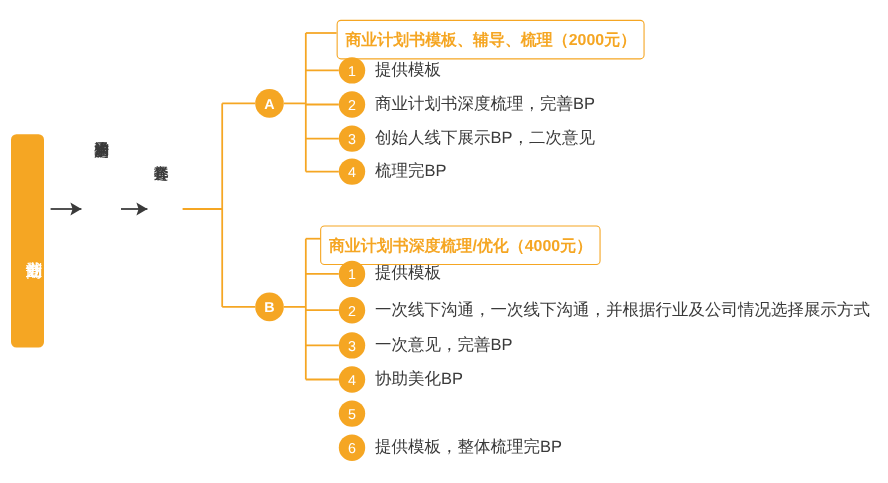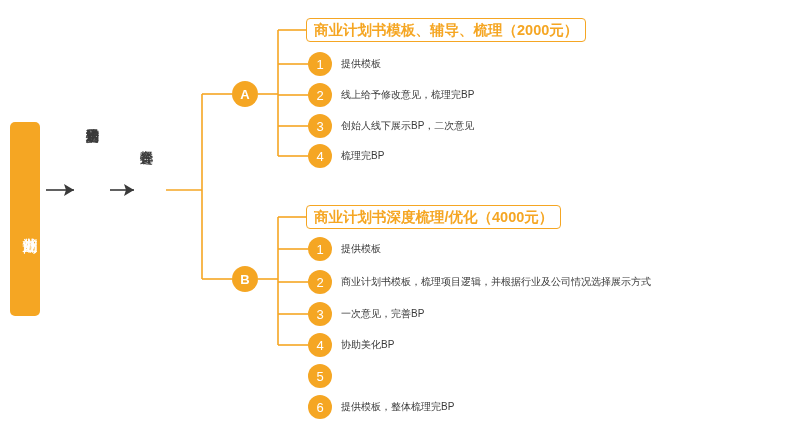--- a/index.html
+++ b/index.html
@@ -55,53 +55,53 @@
     font-size:13px;
     font-weight:bold;
     display:flex;align-items:center;justify-content:center;
   }
   #nodeA{left:232px;top:81px;}
   #nodeB{left:232px;top:266px;}
 
   
   .header-box{
     position:absolute;
-    height:24px;
+    height:36px;
     border:1.6px solid #F5A623;
     border-radius:4px;
     color:#F5A623;
     font-size:14.5px;
     font-weight:bold;
     display:flex;align-items:center;
     padding:0 7px;
     box-sizing:border-box;
     white-space:nowrap;
     background:#ffffff;
   }
   #hdrA{left:306px;top:18px;}
-  #hdrB{left:306px;top:205px;}
+  #hdrB{left:291px;top:205px;}
 
   
   .step{
     position:absolute;
     display:flex;
     align-items:center;
     white-space:nowrap;
   }
   .step .num{
     width:24px;height:24px;border-radius:50%;
     background:#F5A623;color:#fff;
     font-size:13px;
     display:flex;align-items:center;justify-content:center;
     flex:none;
   }
   .step .txt{
     margin-left:9px;
     color:#3a3a3a;
-    font-size:10px;
+    font-size:15px;
     line-height:16px;
   }
 </style>
 </head>
 <body>
 
 <div id="canvas">
 
   <svg class="lines" viewBox="0 0 807 439">
 
@@ -143,41 +143,41 @@
 
   <div class="circle-node" id="nodeA">A</div>
   <div class="header-box" id="hdrA">商业计划书模板、辅导、梳理（2000元）</div>
 
   <div class="step" style="left:308px;top:52px;">
     <span class="num">1</span>
     <span class="txt">提供模板</span>
   </div>
   <div class="step" style="left:308px;top:83px;">
     <span class="num">2</span>
-    <span class="txt">线上给予修改意见，梳理完BP</span>
+    <span class="txt">商业计划书深度梳理，完善BP</span>
   </div>
   <div class="step" style="left:308px;top:114px;">
     <span class="num">3</span>
     <span class="txt">创始人线下展示BP，二次意见</span>
   </div>
   <div class="step" style="left:308px;top:144px;">
     <span class="num">4</span>
     <span class="txt">梳理完BP</span>
   </div>
 
   <div class="circle-node" id="nodeB">B</div>
   <div class="header-box" id="hdrB">商业计划书深度梳理/优化（4000元）</div>
 
   <div class="step" style="left:308px;top:237px;">
     <span class="num">1</span>
     <span class="txt">提供模板</span>
   </div>
   <div class="step" style="left:308px;top:270px;">
     <span class="num">2</span>
-    <span class="txt">商业计划书模板，梳理项目逻辑，并根据行业及公司情况选择展示方式</span>
+    <span class="txt">一次线下沟通，一次线下沟通，并根据行业及公司情况选择展示方式</span>
   </div>
   <div class="step" style="left:308px;top:302px;">
     <span class="num">3</span>
     <span class="txt">一次意见，完善BP</span>
   </div>
   <div class="step" style="left:308px;top:333px;">
     <span class="num">4</span>
     <span class="txt">协助美化BP</span>
   </div>
   <div class="step" style="left:308px;top:364px;">

